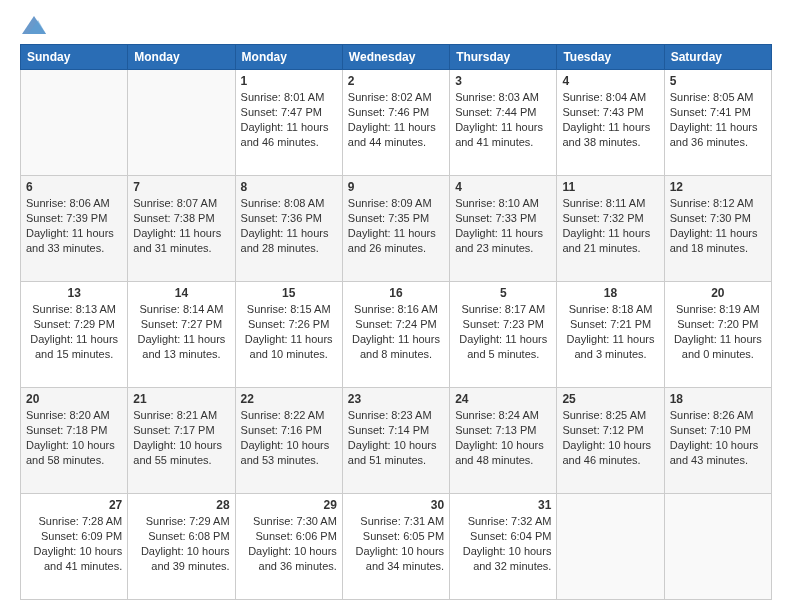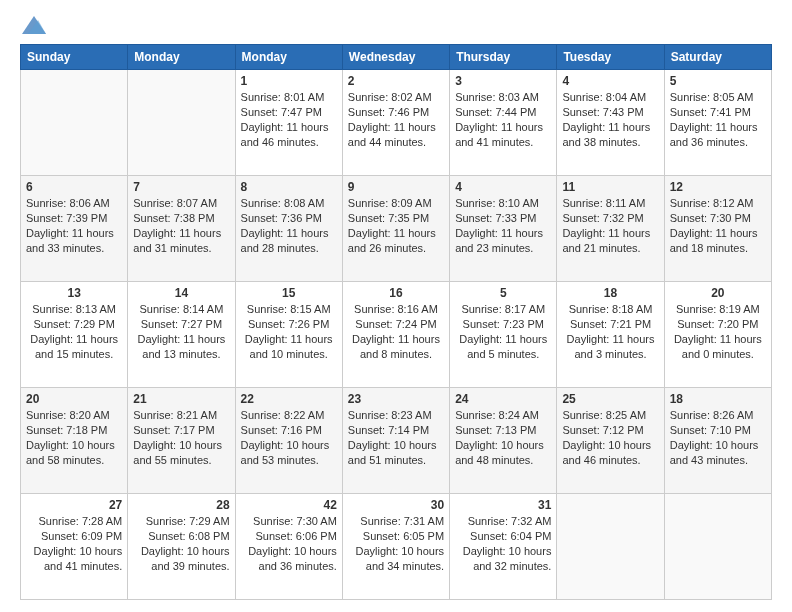--- a/index.html
+++ b/index.html
@@ -261,21 +261,21 @@
         <tr class="row-week5">
           <td>
             <span class="day-number">27</span>
             <div class="cell-text">Sunrise: 7:28 AM<br>Sunset: 6:09 PM<br>Daylight: 10 hours<br>and 41 minutes.</div>
           </td>
           <td>
             <span class="day-number">28</span>
             <div class="cell-text">Sunrise: 7:29 AM<br>Sunset: 6:08 PM<br>Daylight: 10 hours<br>and 39 minutes.</div>
           </td>
           <td>
-            <span class="day-number">42</span>
+            <span class="day-number">29</span>
             <div class="cell-text">Sunrise: 7:30 AM<br>Sunset: 6:06 PM<br>Daylight: 10 hours<br>and 36 minutes.</div>
           </td>
           <td>
             <span class="day-number">30</span>
             <div class="cell-text">Sunrise: 7:31 AM<br>Sunset: 6:05 PM<br>Daylight: 10 hours<br>and 34 minutes.</div>
           </td>
           <td>
             <span class="day-number">31</span>
             <div class="cell-text">Sunrise: 7:32 AM<br>Sunset: 6:04 PM<br>Daylight: 10 hours<br>and 32 minutes.</div>
           </td>

